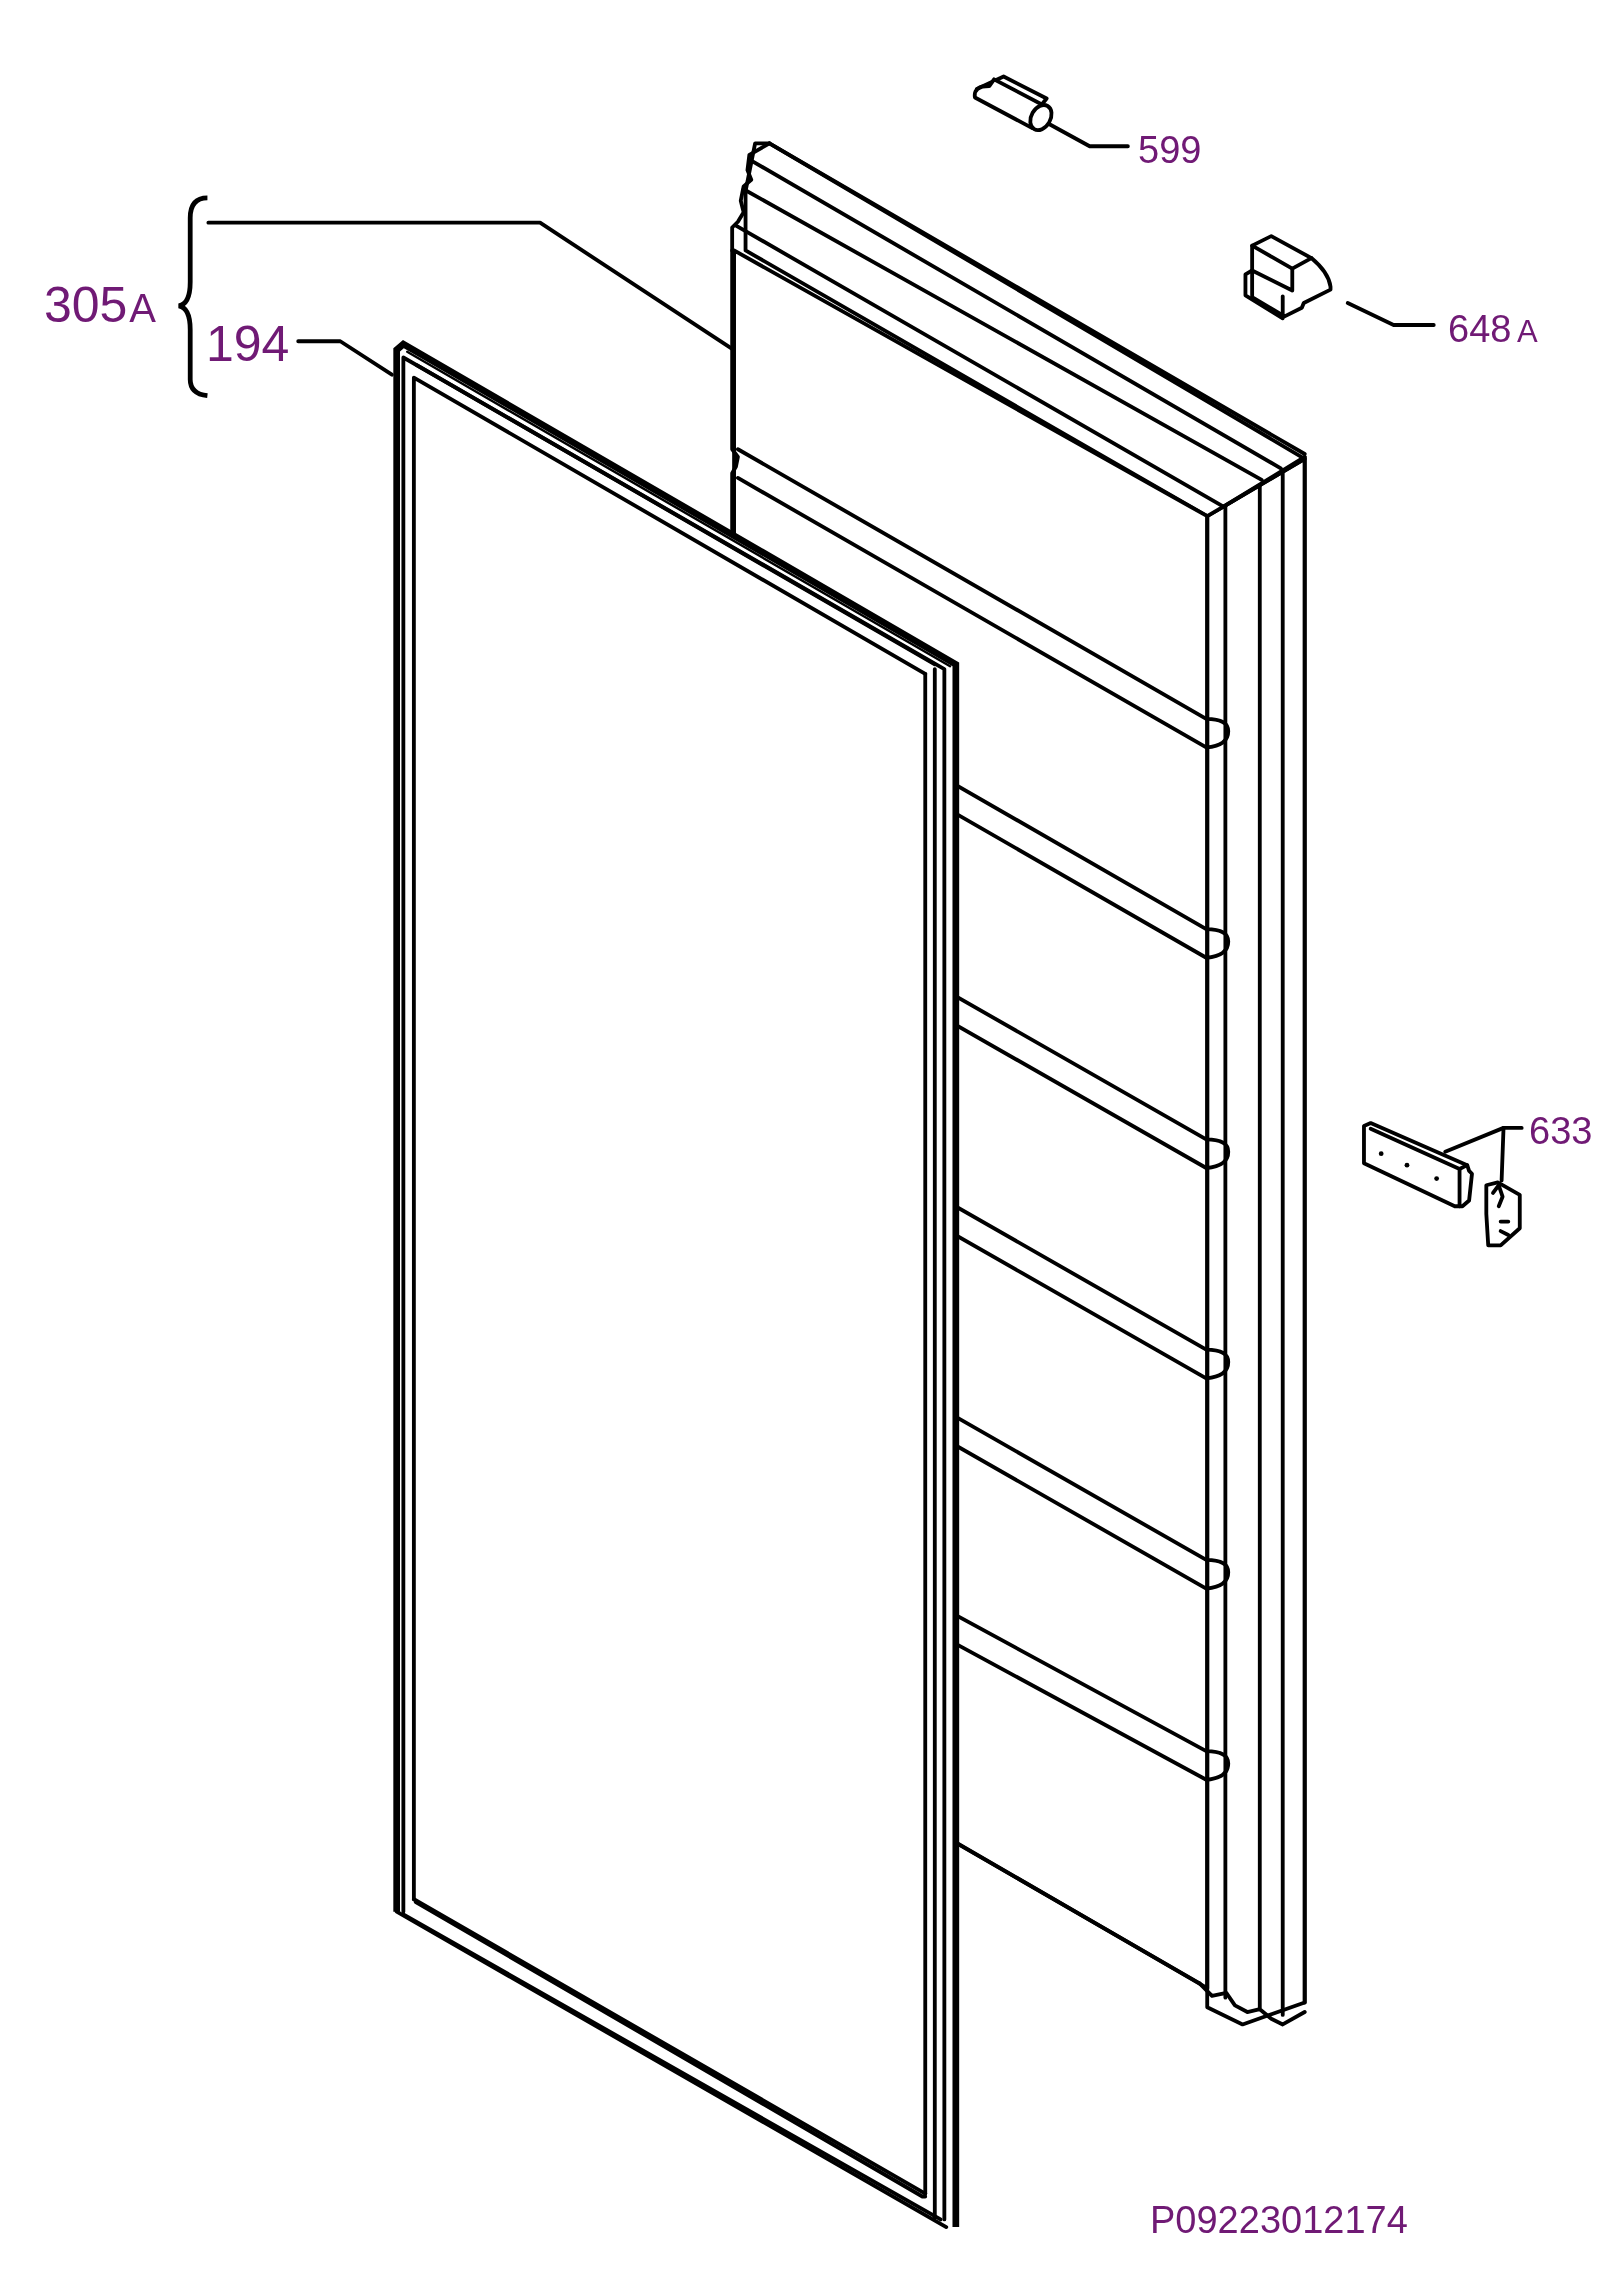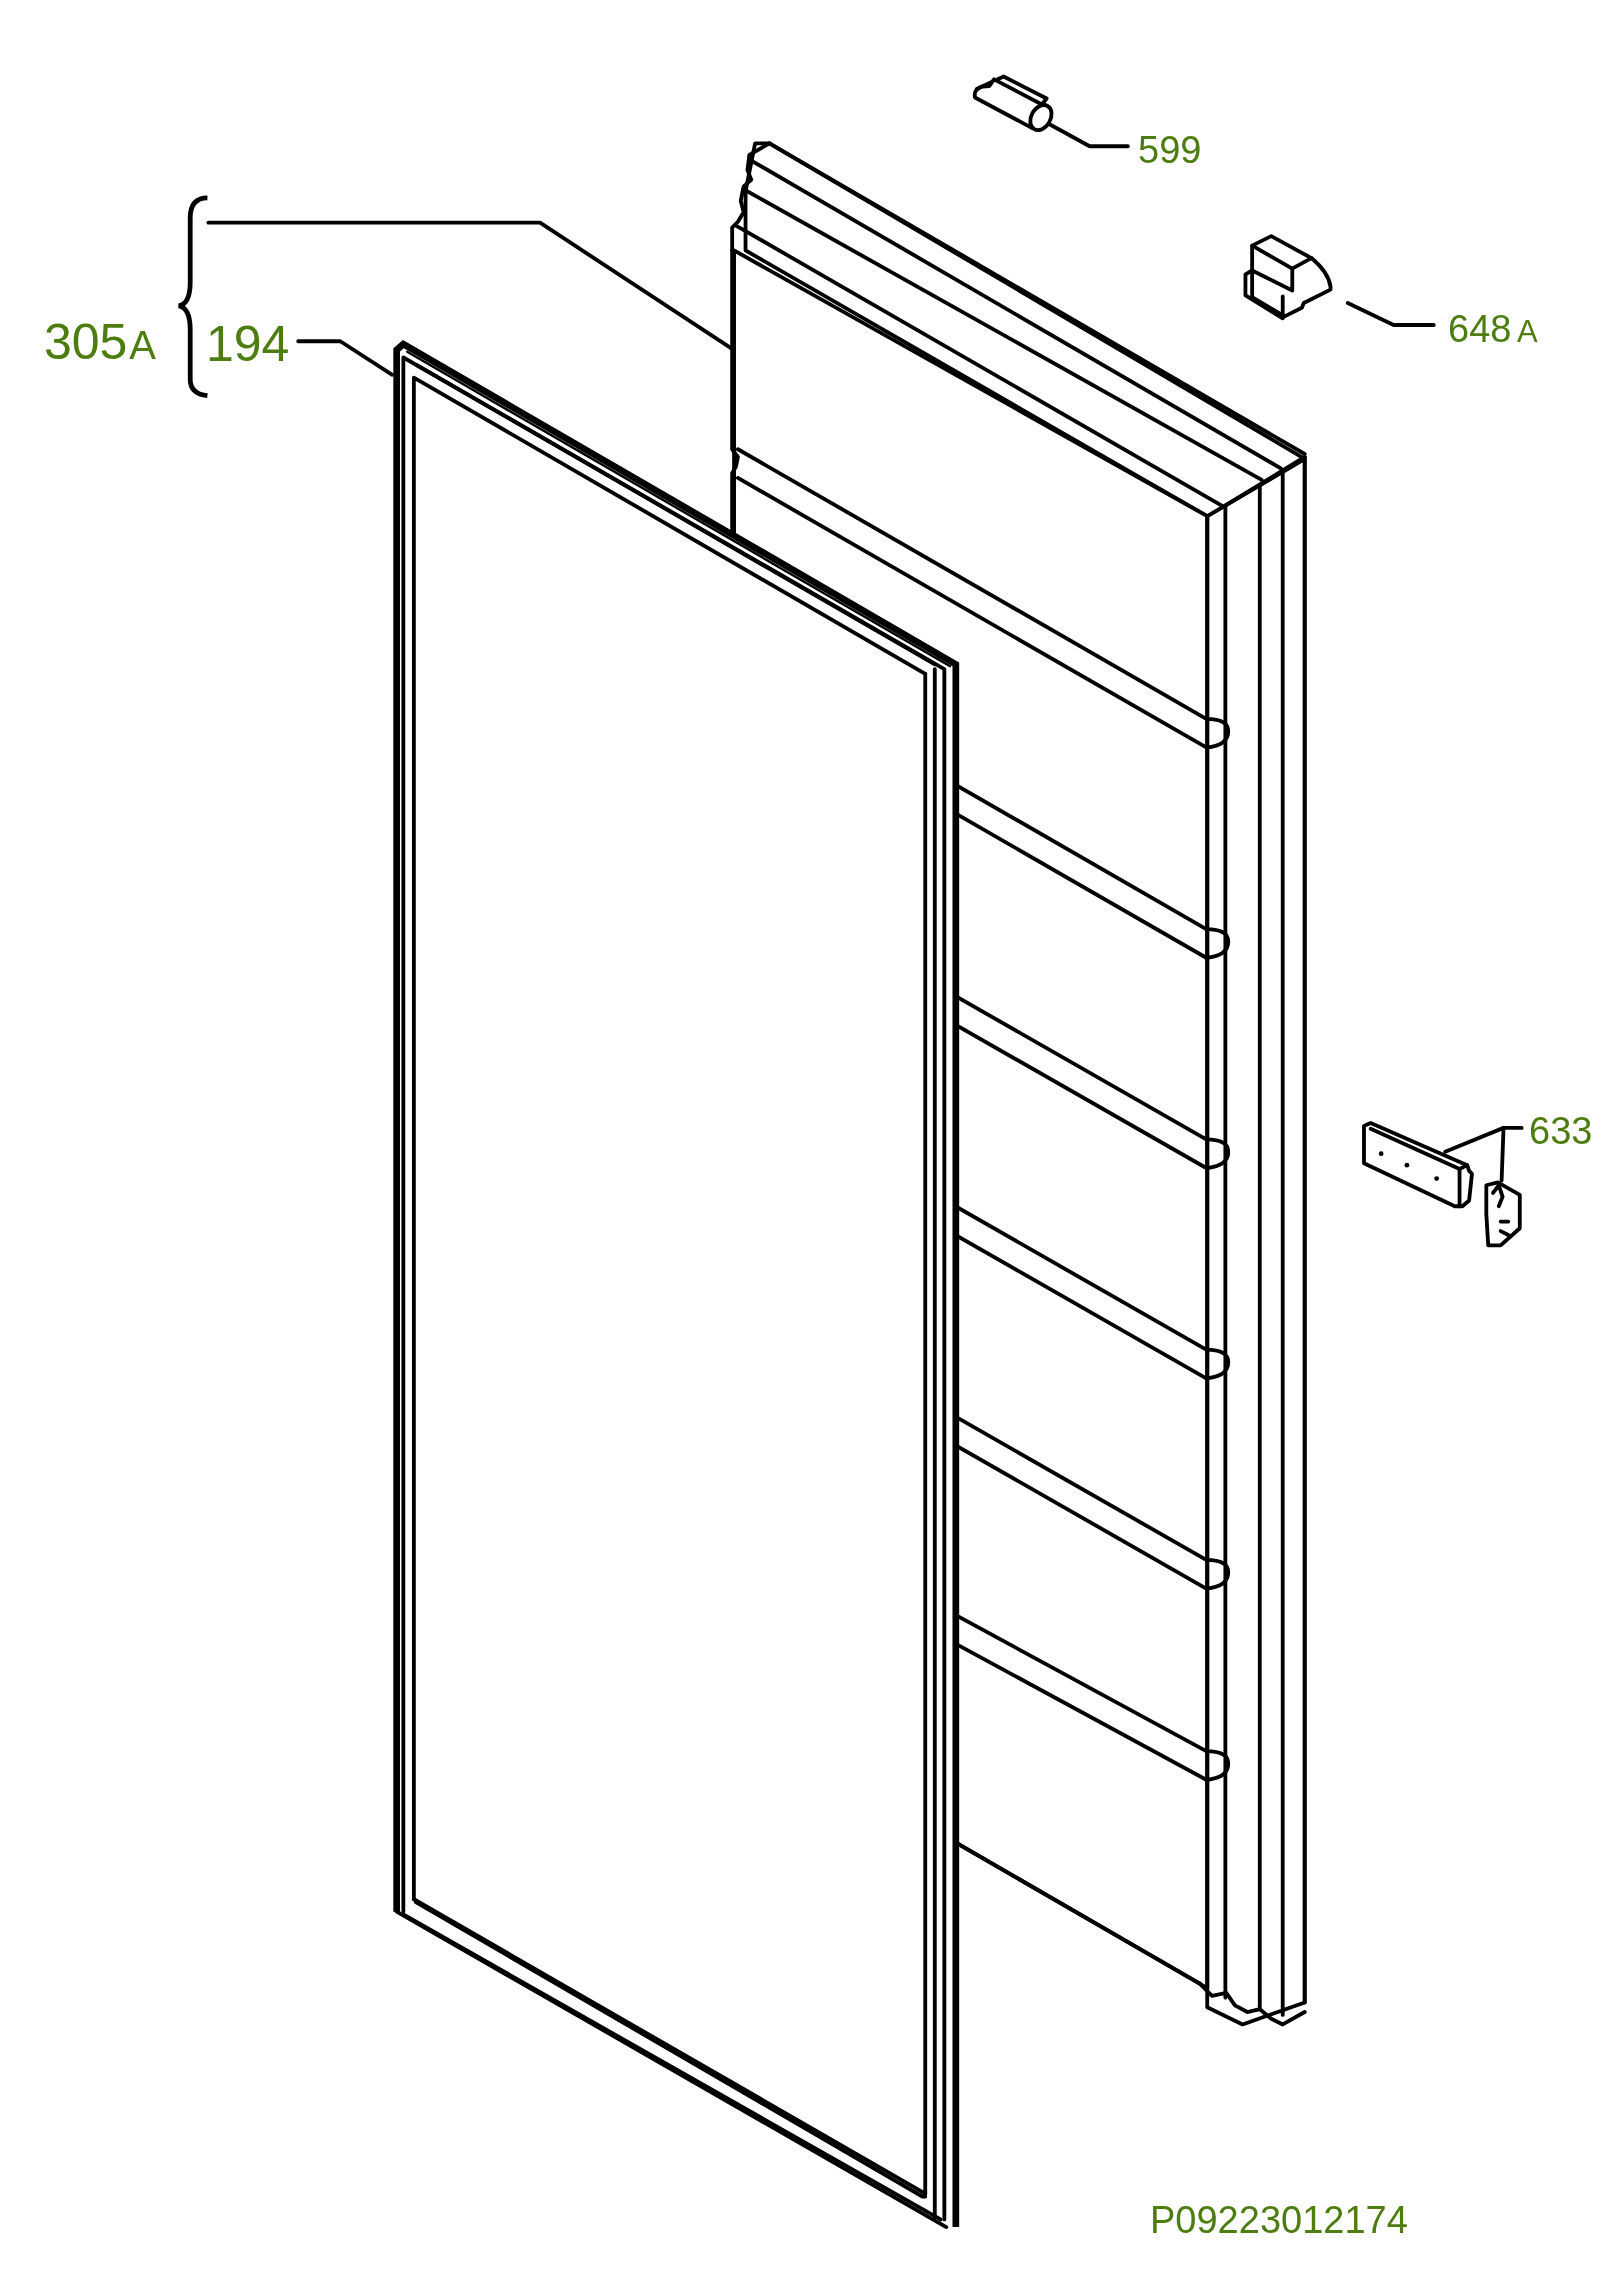--- a/index.html
+++ b/index.html
@@ -2,21 +2,21 @@
 <html><head>
 <meta charset="utf-8">
 <style>
   html, body { margin: 0; padding: 0; background: #ffffff; }
   body { width: 1623px; height: 2294px; position: relative; overflow: hidden; font-family: "Liberation Sans", sans-serif; }
   #drawing { position: absolute; left: 0; top: 0; width: 1623px; height: 2294px; }
   .ln { fill: none; stroke: #000; stroke-width: 4; stroke-linejoin: round; stroke-linecap: round; }
   .thin { fill: none; stroke: #000; stroke-width: 2.5; stroke-linejoin: round; stroke-linecap: round; }
   .heavy { fill: none; stroke: #000; stroke-width: 7; stroke-linejoin: miter; }
   .face { fill: #fff; stroke: #000; stroke-width: 4; stroke-linejoin: round; }
-  .label { position: absolute; color: #4d7c0f; font-family: "Liberation Sans", sans-serif; line-height: 1; white-space: nowrap; text-align: center; }
+  .label { position: absolute; color: #701a75; font-family: "Liberation Sans", sans-serif; line-height: 1; white-space: nowrap; text-align: center; }
   .label-big { font-size: 50px; }
   .label-mid { font-size: 38px; }
   .suffix { font-size: 31px; margin-left: 5.7px; }
   .suffix-big { font-size: 40px; margin-left: 1.9px; }
 </style>
 </head>
 <body>
 
 <svg id="drawing" viewBox="0 0 1698 2400" xmlns="http://www.w3.org/2000/svg">
 
@@ -118,21 +118,21 @@
     <path class="ln" d="M1573,1180 L1571,1235"></path>
   </g>
 
   <g>
     <path class="heavy" style="stroke-width:5;fill:none" d="M217,207 Q199,207 199,228 L199,295 Q199,318 187,320 Q199,322 199,345 L199,397 Q199,412 217,414"></path>
     <path class="ln" d="M218,233 L565,233 L766,365"></path>
     <path class="ln" d="M312,357 L356,357 L410,392"></path>
   </g>
 </svg>
 
-<div class="label label-big" style="left:44px; top:280px;margin-top:37px;">
+<div class="label label-big" style="left:44px; top:280px;">
   <span>305</span><span class="suffix-big">A</span>
 </div>
 
 <div class="label label-big" style="left:206px; top:319px;">
   <span>194</span>
 </div>
 
 <div class="label label-mid" style="left:1138px; top:131px;">
   <span>599</span>
 </div>

